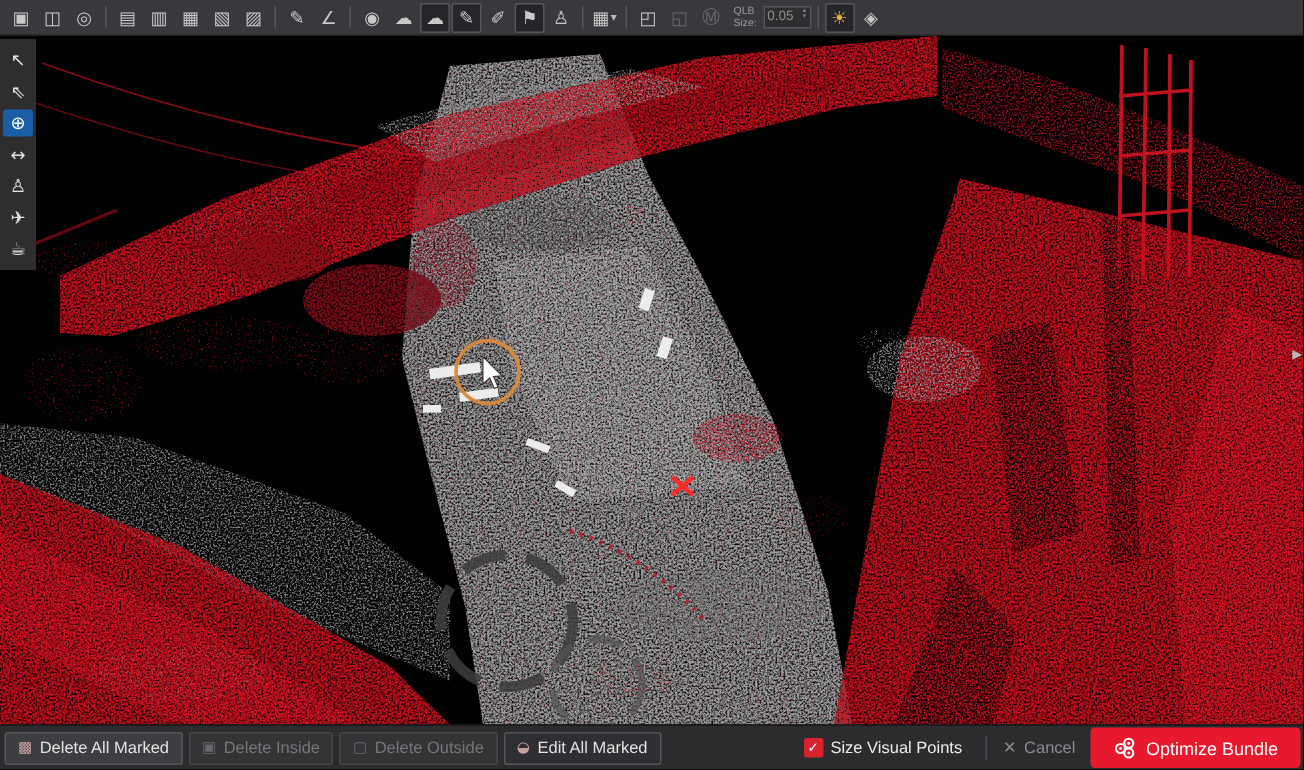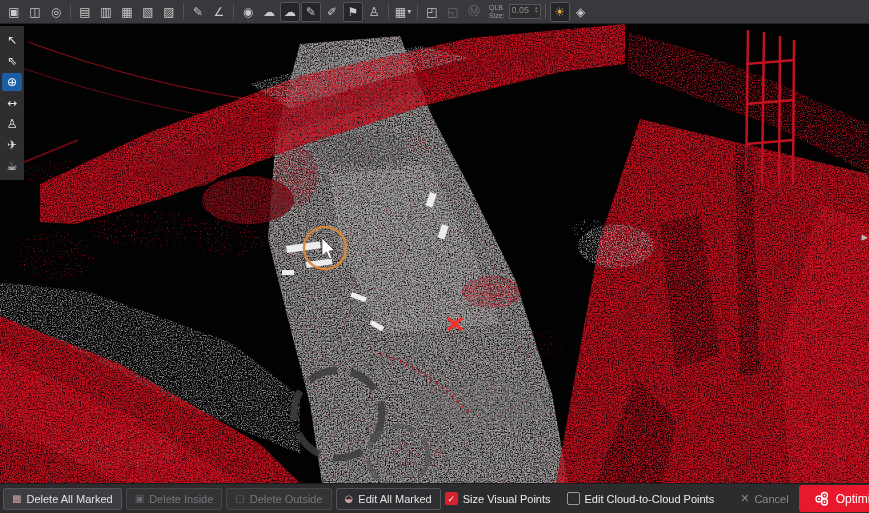--- a/index.html
+++ b/index.html
@@ -233,24 +233,20 @@
     <span class="bicon">◒</span>
     <span>Edit All Marked</span>
   </button>
 
   <span class="spacer"></span>
 
   <span class="chk">
     <span class="chkbox checked">✓</span>
     <span>Size Visual Points</span>
   </span>
-  <span class="chk">
-    <span class="chkbox"></span>
-    <span>Edit Cloud-to-Cloud Points</span>
-  </span>
 
   <span class="vsep"></span>
 
   <button class="cancel">
     <span class="icon-font">✕</span>
     <span>Cancel</span>
   </button>
 
   <button class="optimize">
     <svg width="15" height="15" viewBox="0 0 15 15">

